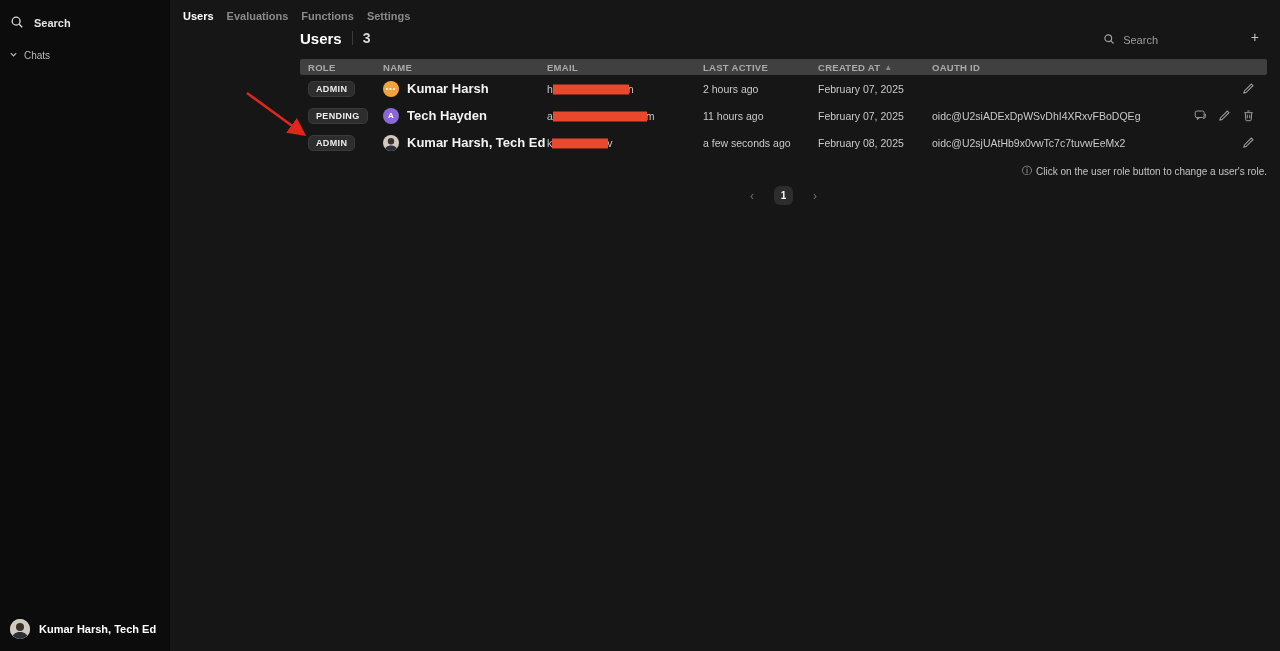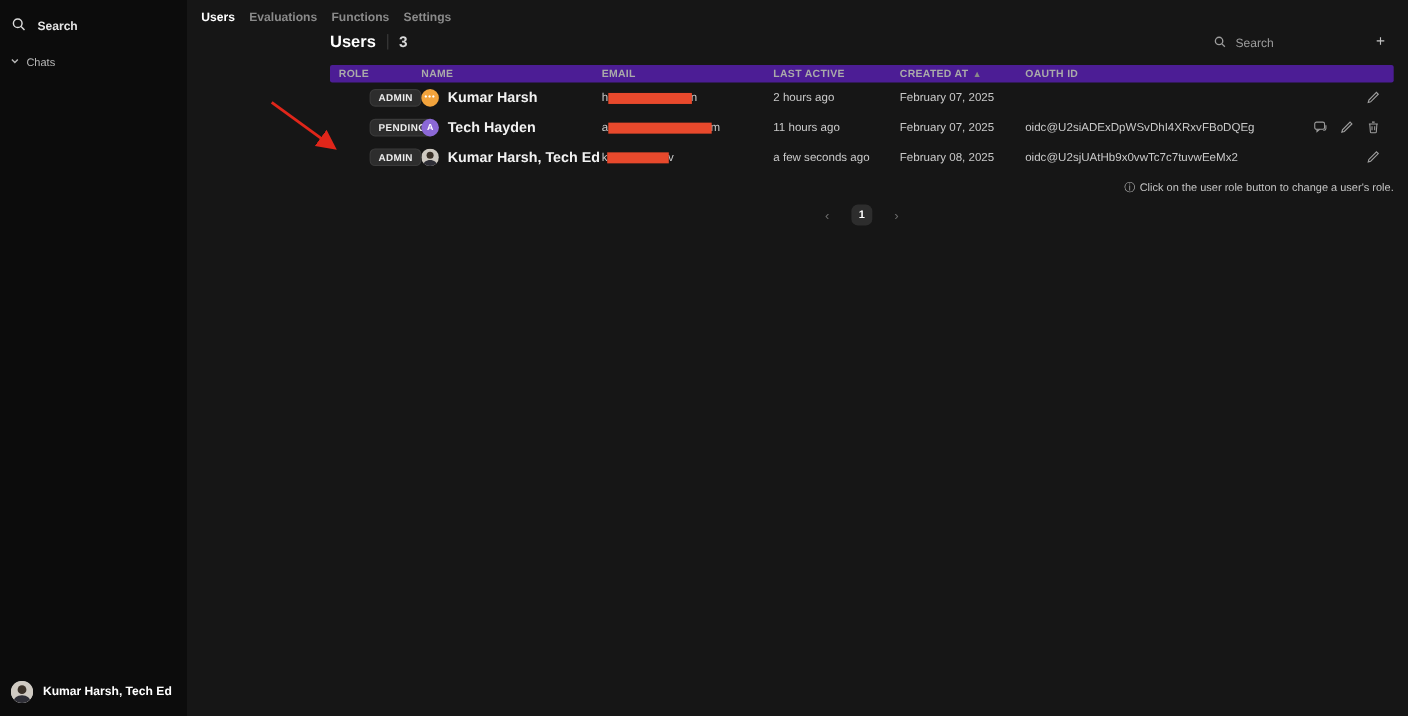--- a/index.html
+++ b/index.html
@@ -38,25 +38,25 @@
   .title-row { display:flex; align-items:center; height:20px; }
   .page-title { font-size:15px; font-weight:bold; color:#fff; }
   .title-div { width:1px; height:14px; background:#3c3c3c; margin:0 10px; }
   .page-count { font-size:14px; font-weight:600; color:#d8d8d8; }
   .search-box { position:absolute; top:3px; right:109px; display:flex; align-items:center; gap:8px; color:#9d9d9d; cursor:text; }
   .search-box .search-label { font-size:11px; color:#9d9d9d; }
   .add-btn { position:absolute; top:2px; right:8px; font-size:14px; color:#c2c2c2; cursor:pointer; line-height:14px; }
 
   .table { margin-top:11px; }
   .thead, .trow { display:grid; grid-template-columns:75px 164px 156px 115px 114px 230px 1fr; align-items:center; padding-left:8px; }
-  .thead { height:16px; background:#4c1d95; border-radius:2px; font-size:9.5px; font-weight:bold; color:#aaaaaa; letter-spacing:0.03em; }
+  .thead { height:16px; background:#404040; border-radius:2px; font-size:9.5px; font-weight:bold; color:#aaaaaa; letter-spacing:0.03em; }
   .th { display:flex; align-items:center; gap:4px; }
   .sort-caret { font-size:8px; color:#8a8a8a; }
   .trow { height:27px; font-size:10.5px; color:#c9c9c9; }
-  .badge { display:inline-block; background:#2d2d2d; border:1px solid #3a3a3a; color:#ededed; font-size:9px; font-weight:bold; letter-spacing:0.04em; padding:2px 7px; border-radius:5px; cursor:pointer;margin-left:28px; }
+  .badge { display:inline-block; background:#2d2d2d; border:1px solid #3a3a3a; color:#ededed; font-size:9px; font-weight:bold; letter-spacing:0.04em; padding:2px 7px; border-radius:5px; cursor:pointer; }
   .namecell { display:flex; align-items:center; gap:8px; }
   .row-avatar { width:16px; height:16px; border-radius:50%; flex:0 0 auto; display:flex; align-items:center; justify-content:center; overflow:hidden; position:relative; }
   .row-avatar.letter { color:#fff; font-size:8px; font-weight:bold; }
   .row-avatar.dots { color:#fff; font-size:7px; letter-spacing:1px; font-weight:bold; }
   .name-text { font-size:13px; font-weight:bold; color:#f2f2f2; }
   .emailcell { display:flex; align-items:center; }
   .redact { display:inline-block; height:10px; background:#e8492c; margin:0 -1px 0 0; transform:translateY(0.5px); }
   .actions { display:flex; align-items:center; justify-content:flex-end; gap:11px; padding-right:12px; color:#9e9e9e; }
   .actions .aicon { cursor:pointer; display:flex; }
 

